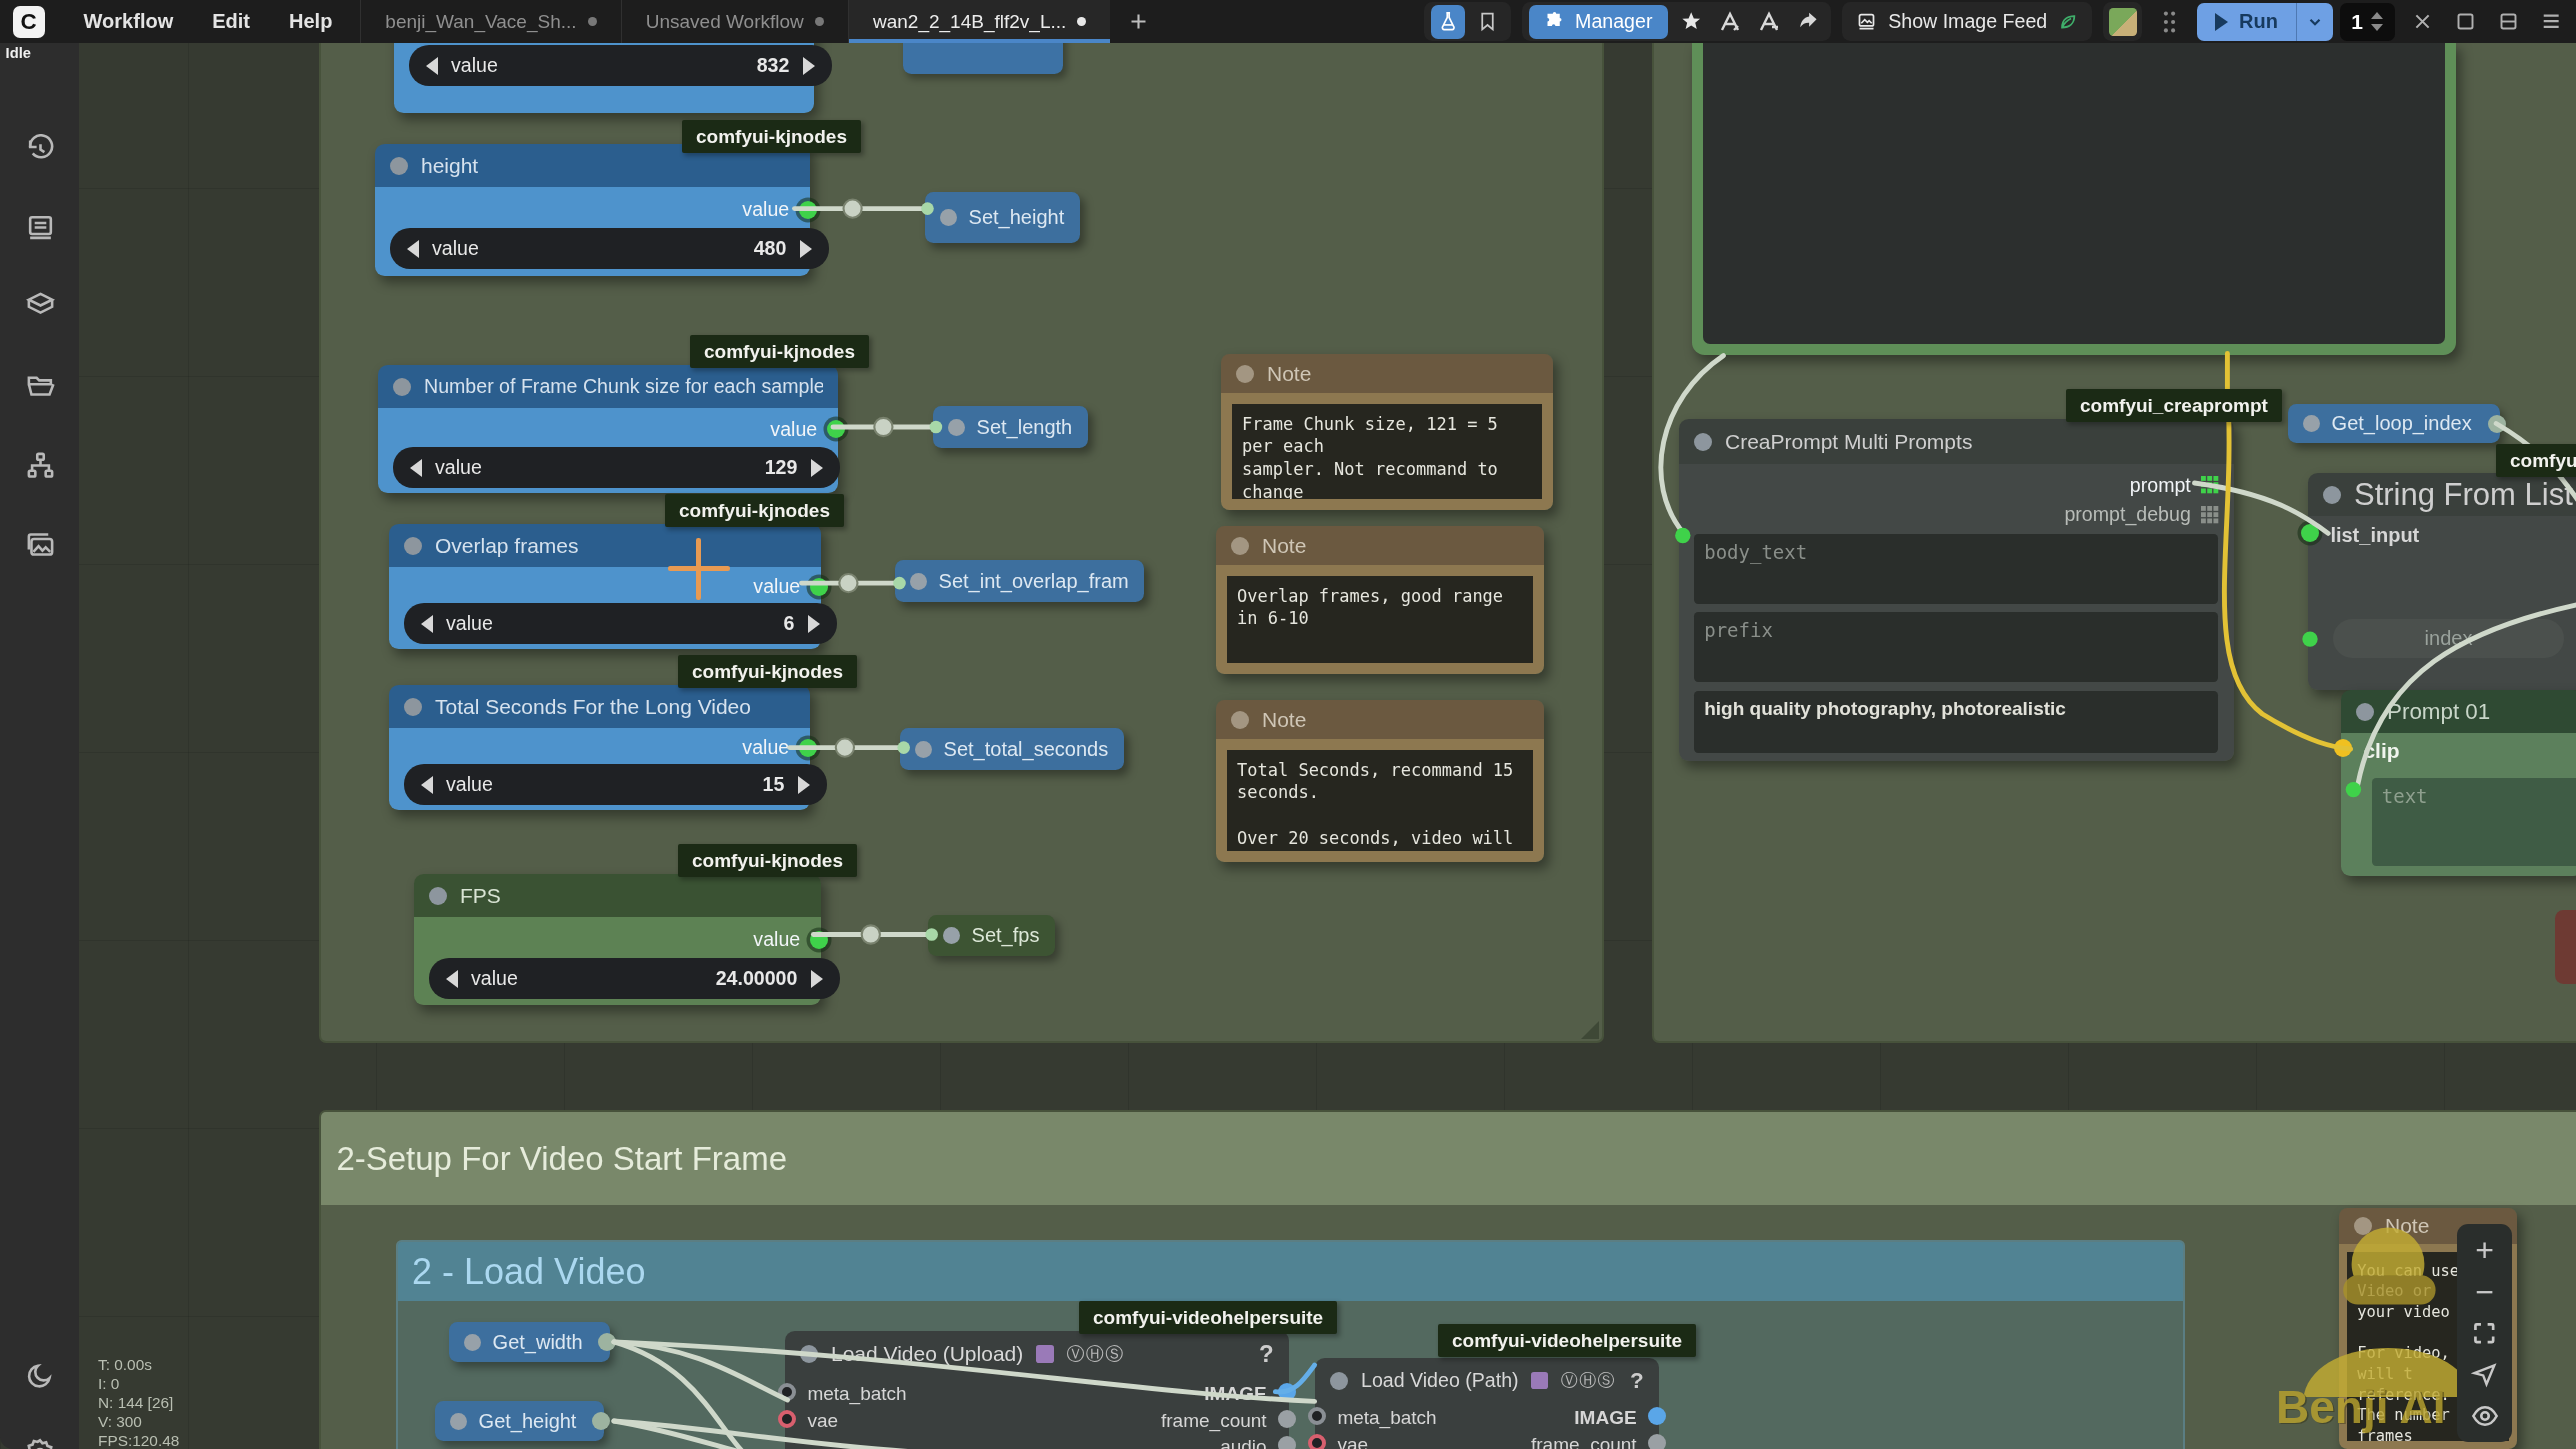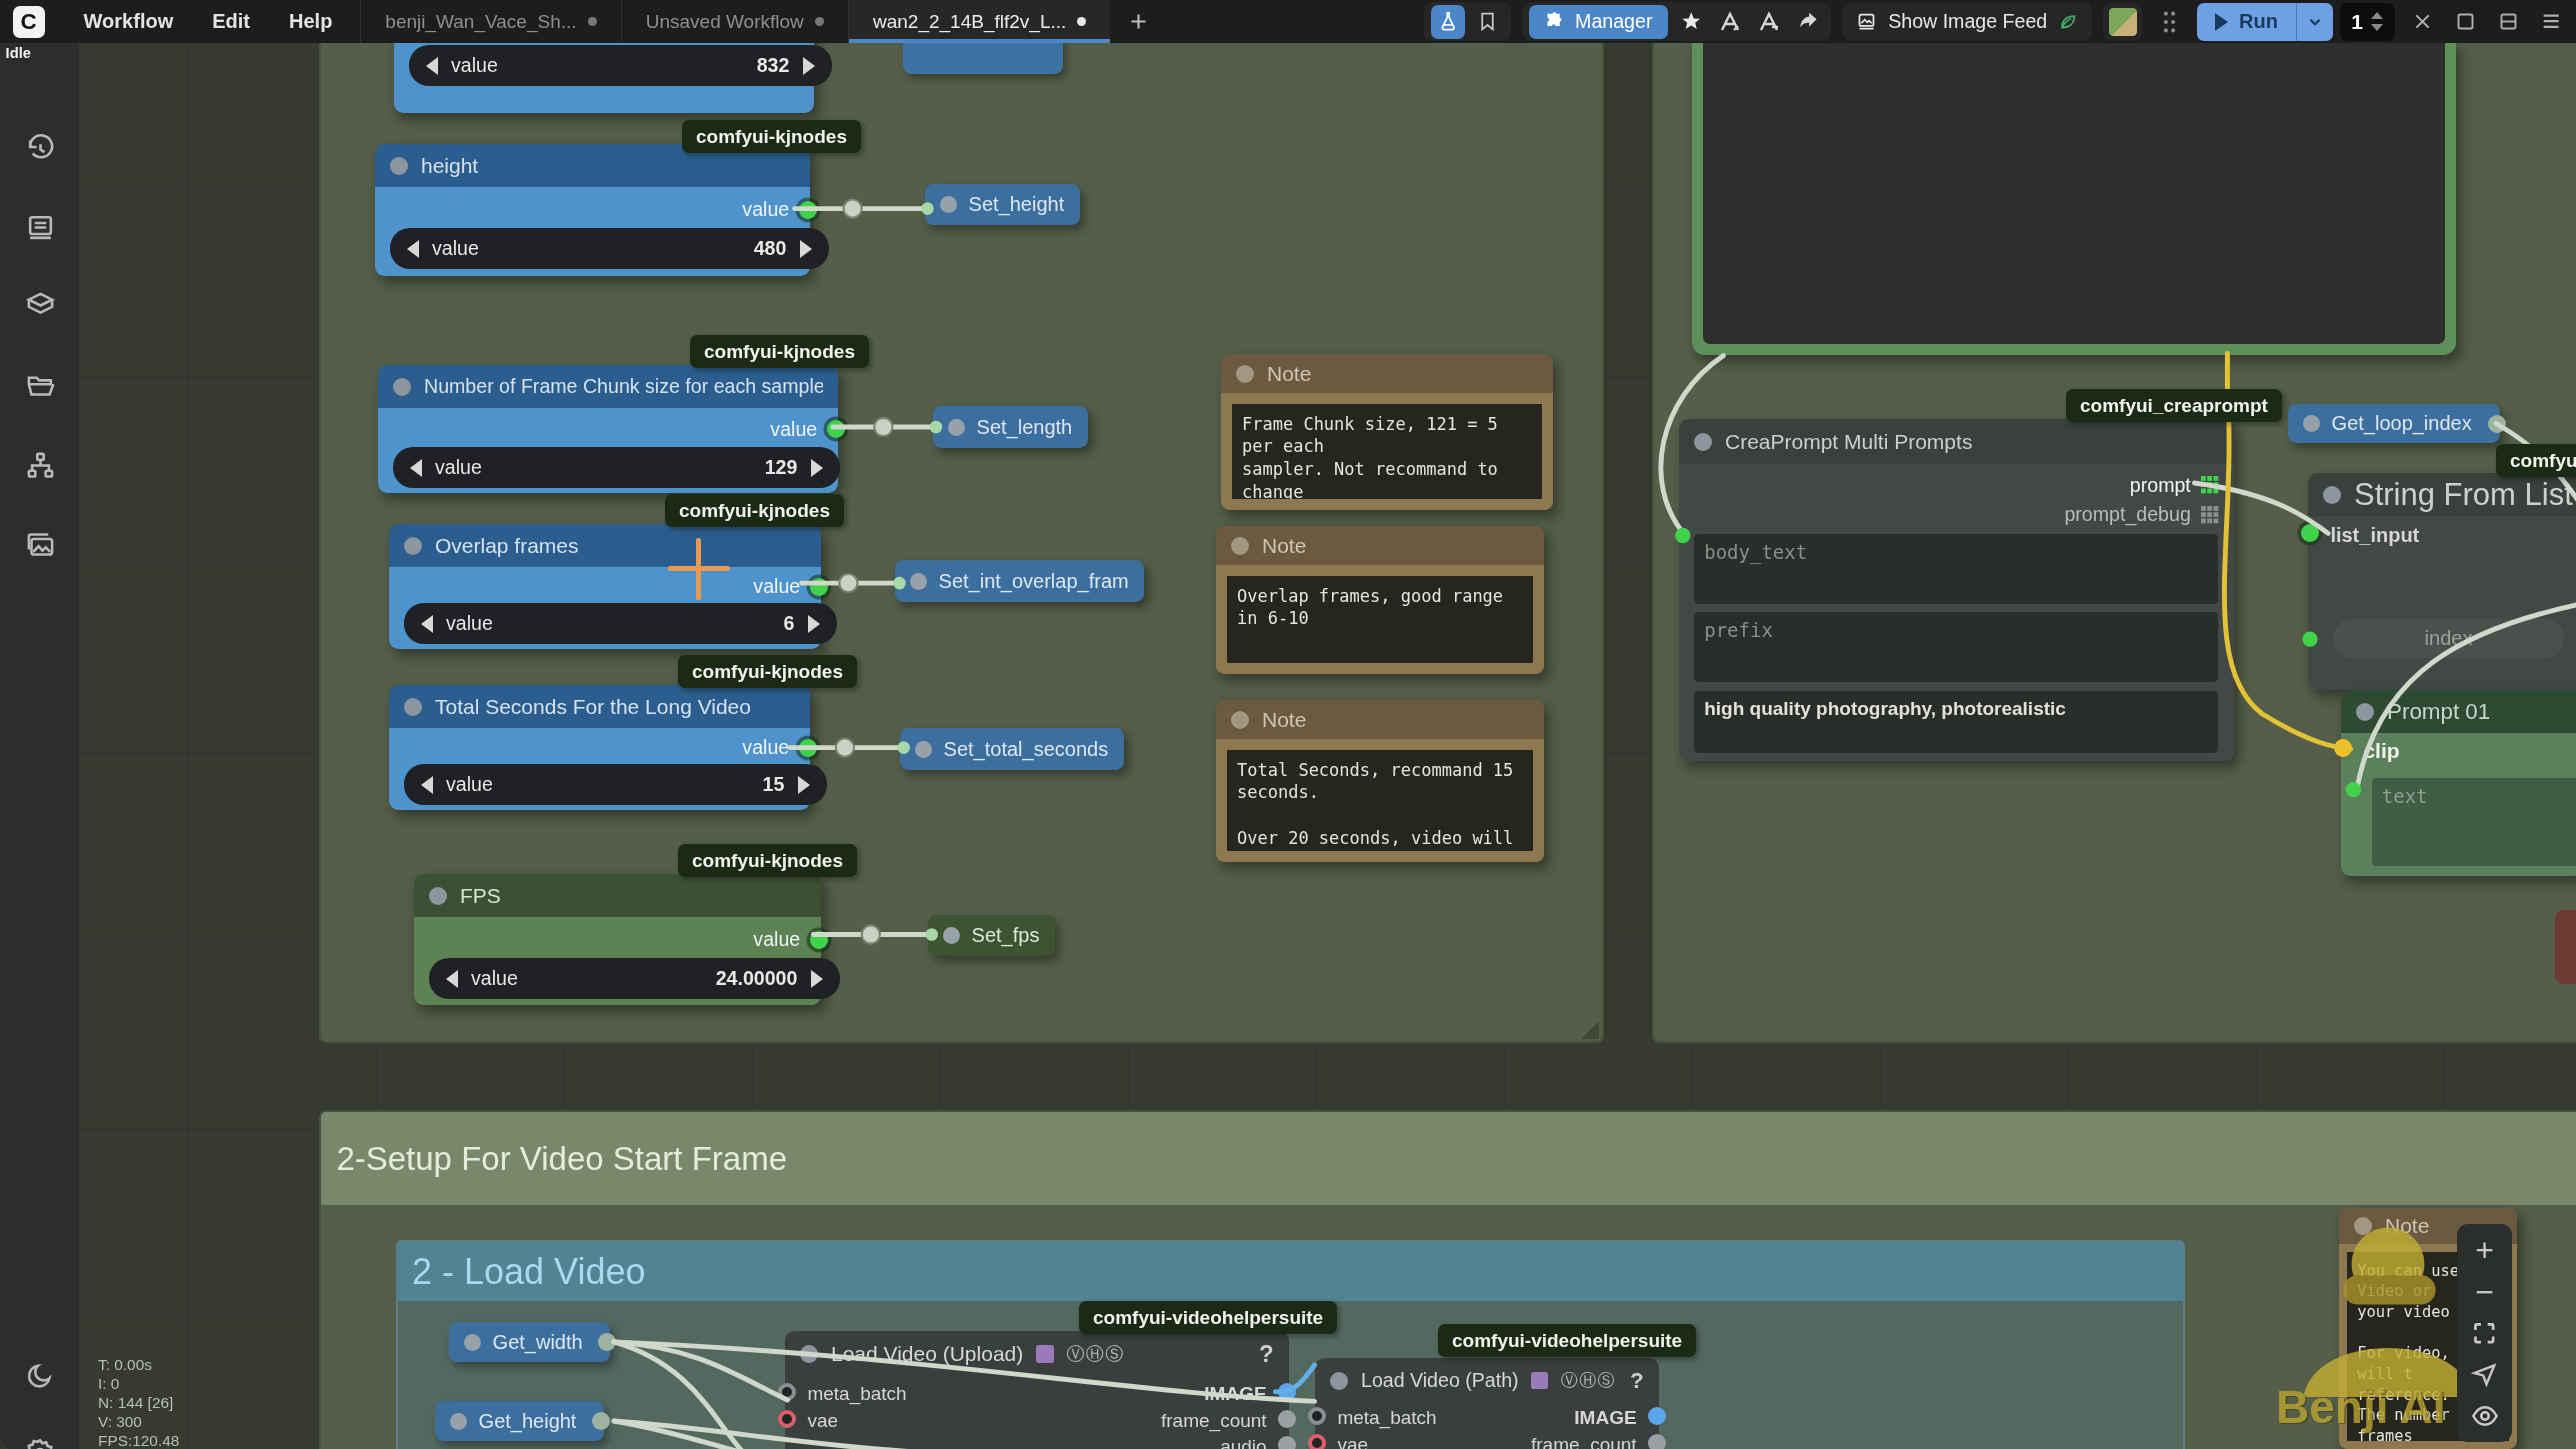--- a/index.html
+++ b/index.html
@@ -43,21 +43,21 @@
   .warr{width:0;height:0;border-style:solid;flex:0 0 auto}
   .warr.l{border-width:9px 12.6px 9px 0;border-color:transparent #d8d8d8 transparent transparent}
   .warr.r{border-width:9px 0 9px 12.6px;border-color:transparent transparent transparent #d8d8d8}
   .wlab{margin-left:12.6px}
   .wval{margin-left:auto;margin-right:14px;font-weight:bold}
   .setnode{position:absolute;background:#3d6f9e;border-radius:8.4px;display:flex;align-items:center;gap:11.2px;
     padding:0 15.4px;color:#dde8f2;font-size:20px;box-shadow:4.2px 5.6px 8.4px rgba(0,0,0,.35);white-space:nowrap;box-sizing:border-box}
   .setnode .sdot{width:17px;height:17px;border-radius:50%;background:#97a1a9;flex:0 0 auto}
   .setnode.green{background:#3d5433;color:#dde8d8}
   .badge{position:absolute;background:#1b2a15;color:#f2f2ee;font-weight:bold;font-size:19px;
-    padding:5.6px 14px;border-radius:7px;white-space:nowrap;z-index:5;box-shadow:2.1px 2.8px 5.6px rgba(0,0,0,.3)}
+    padding:5.6px 14px;border-radius:2px;white-space:nowrap;z-index:5;box-shadow:2.1px 2.8px 5.6px rgba(0,0,0,.3)}
   .note{position:absolute;border-radius:8px;box-shadow:4.9px 6.3px 11.2px rgba(0,0,0,.38)}
   .note-head{height:39px;background:#6b5940;border-radius:8.4px 8.4px 0 0;display:flex;align-items:center;gap:12.6px;padding:0 15.4px;color:#cfc6b6;font-size:21px}
   .note-body{background:#8d7850;height:calc(100% - 39px);border-radius:0 0 8.4px 8.4px;padding:11.2px;box-sizing:border-box}
   .note-text{background:#26261f;width:100%;height:100%;color:#e6e6de;font-family:"DejaVu Sans Mono",monospace;
     font-size:17px;line-height:1.34;padding:8.4px 9.8px;white-space:pre-line;box-sizing:border-box;overflow:hidden}
   .tarea{position:absolute;background:#2a2e2b;border-radius:4.2px;color:#8a8f8a;
     font-family:"DejaVu Sans Mono",monospace;font-size:19px;padding:7px 9.8px;box-sizing:border-box;overflow:hidden}
   .tarea.filled{color:#e2e2da;font-weight:bold}
   .iorow{position:absolute;display:flex;gap:11.2px;font-size:19px;color:#d6d6d6;white-space:nowrap}
   .iorow.lft{left:11.2px}.iorow.lft .port{margin-left:-18px}
@@ -192,21 +192,21 @@
         <span class="port green"></span>
       </div>
       <div class="widget" style="left:15.4px;top:41px;width:405px">
         <span class="warr l"></span>
         <span class="wlab">value</span>
         <span class="wval">480</span>
         <span class="warr r"></span>
       </div>
     </div>
   </div>
-  <div class="setnode" style="left:925px;top:184px;height:41px">
+  <div class="setnode" style="left:925px;top:192px;height:51px">
     <span class="sdot"></span>
     <span>Set_height</span>
   </div>
 
   <div class="badge" style="left:690px;top:335px">comfyui-kjnodes</div>
   <div class="node blue" style="left:378px;top:365px;width:460px;height:128px">
     <div class="nhead">
       <span class="ndot"></span>
       <span class="ntitle" style="font-size:19.6px">Number of Frame Chunk size for each sampler</span>
     </div>

